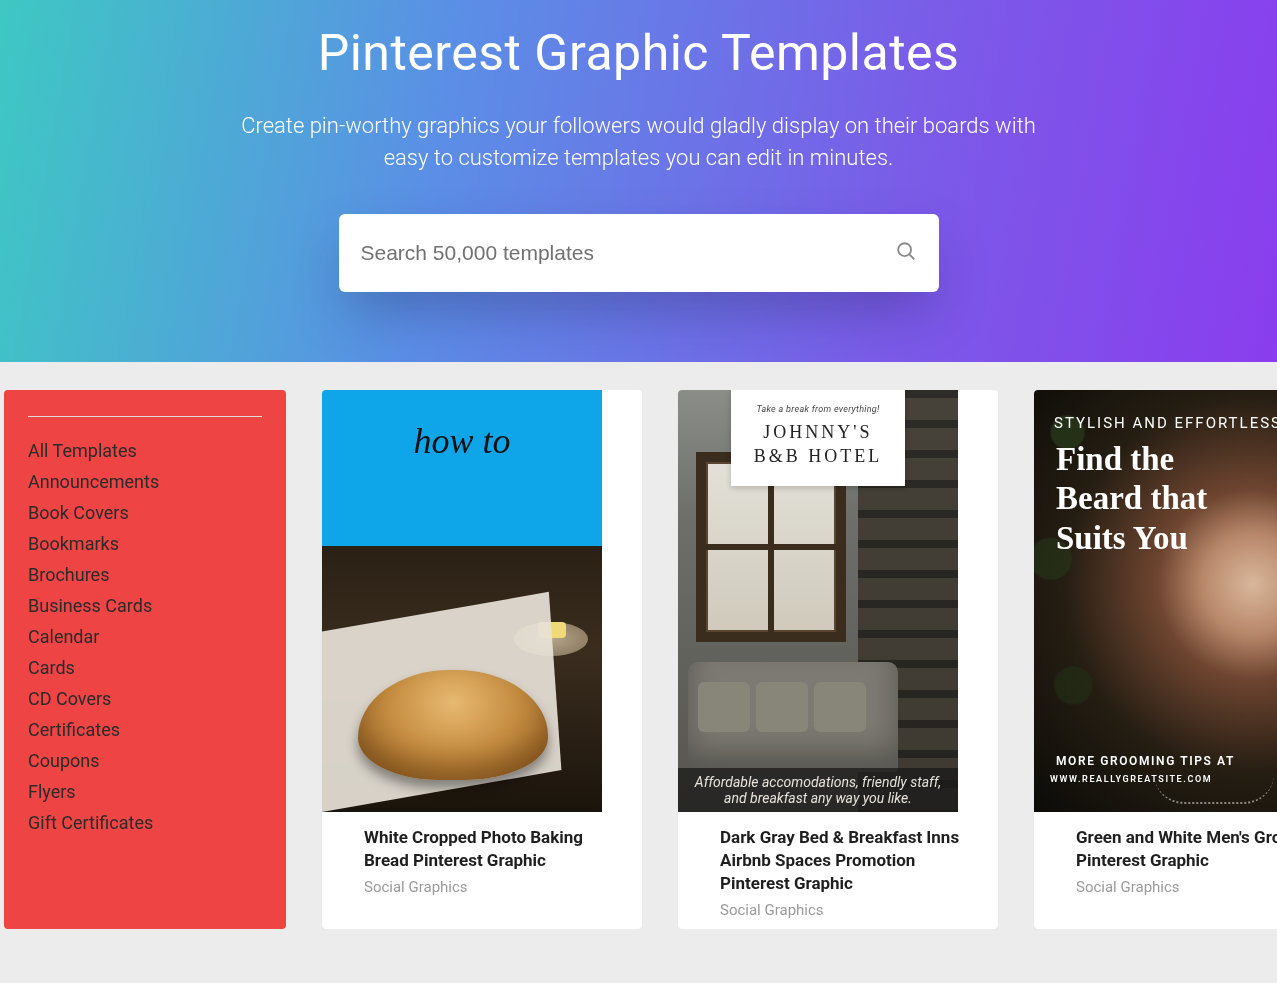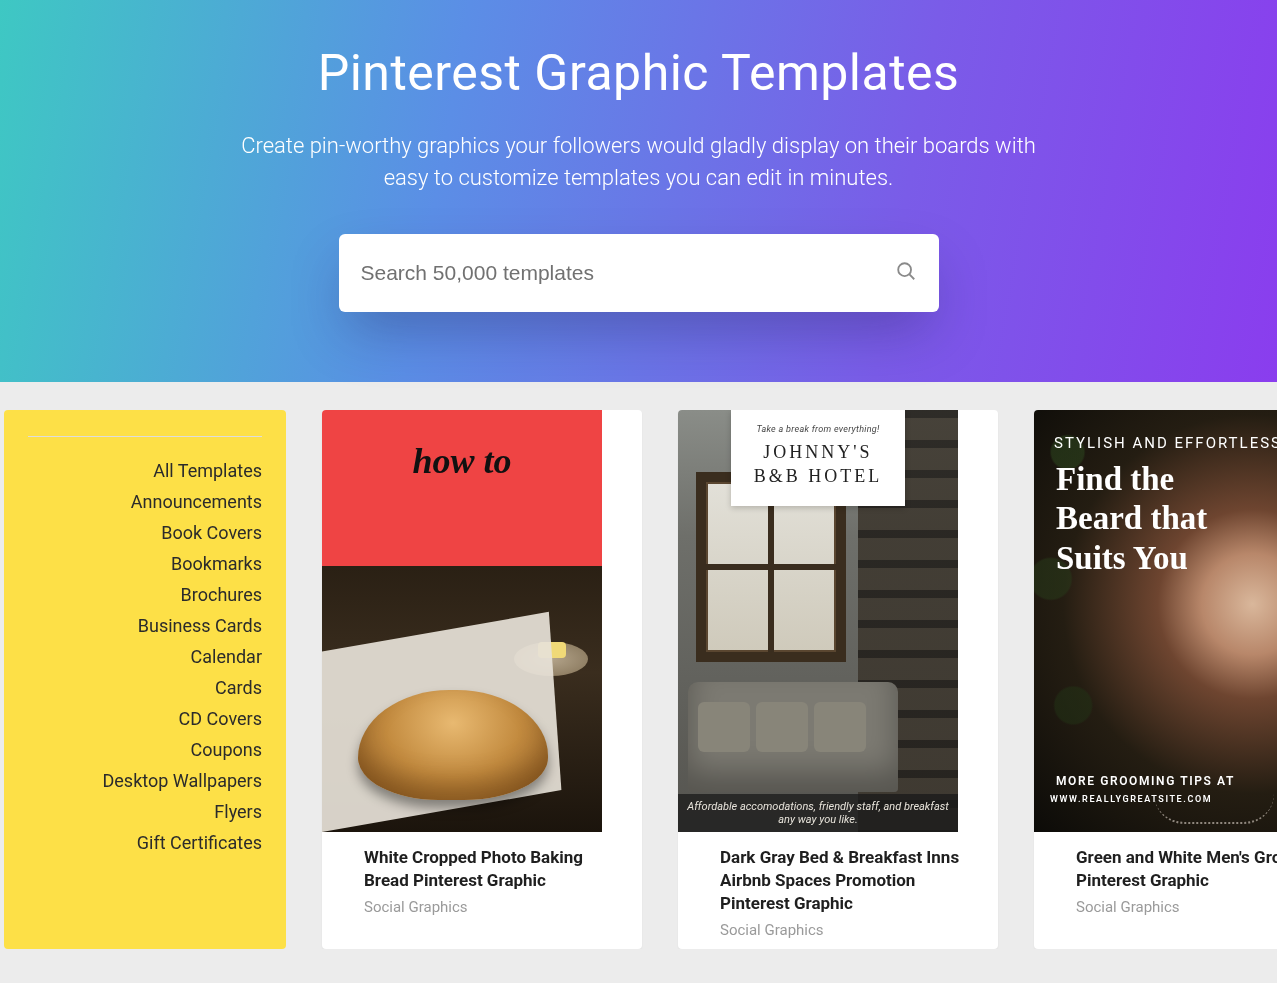--- a/index.html
+++ b/index.html
@@ -1,56 +1,56 @@
 <!DOCTYPE html>
 <html><head>
 <meta charset="utf-8">
 <style>
 * { margin: 0; padding: 0; box-sizing: border-box; }
 body { font-family: -apple-system, BlinkMacSystemFont, "Segoe UI", Roboto, Helvetica, Arial, sans-serif; background: #ececec; width: 1277px; }
-.hero { background: linear-gradient(100deg, #3ec8c3 0%, #5b8ee6 35%, #7a5ce8 70%, #8a3dee 100%); padding: 44px 20px 70px; text-align: center; }
+.hero { background: linear-gradient(100deg, #3ec8c3 0%, #5b8ee6 35%, #7a5ce8 70%, #8a3dee 100%); padding: 24px 20px 70px; text-align: center; }
 .hero-title { color: #fff; font-size: 50px; font-weight: 400; letter-spacing: 0.5px; margin-bottom: 28px; }
 .hero-sub { color: #fff; font-size: 22px; font-weight: 300; line-height: 1.45; max-width: 820px; margin: 0 auto 40px; }
 .search-box { background: #fff; width: 600px; margin: 0 auto; border-radius: 6px; display: flex; align-items: center; padding: 0 22px; height: 78px; box-shadow: 0 25px 55px -10px rgba(30,30,80,0.35); }
 .search-box input { flex: 1; border: none; outline: none; font-size: 21px; color: #333; background: transparent; }
 .search-box input::placeholder { color: #717171; }
 .search-icon svg { width: 22px; height: 22px; stroke: #8a8a8a; fill:none; stroke-width:2; }
 .content { display: flex; padding: 28px 0 0 0; gap: 36px; }
-.sidebar { background: #fde047; width: 282px; margin-left: 4px; padding: 26px 24px 18px; border-radius: 4px; flex-shrink: 0; text-align: right; }
+.sidebar { background: #ef4444; width: 282px; margin-left: 4px; padding: 26px 24px 18px; border-radius: 4px; flex-shrink: 0; }
 .sidebar hr { border: none; border-top: 1px solid #ddd; margin-bottom: 18px; }
 .sidebar-list { list-style: none; }
 .sidebar-list li { font-size: 18px; color: #2b2b2b; padding: 5px 0; cursor: pointer; }
 .cards { display: flex; gap: 36px; flex: 1; padding-right: 10px; }
 .card { background: #fff; width: 320px; border-radius: 4px; overflow: hidden; display: flex; flex-direction: column; box-shadow: 0 1px 2px rgba(0,0,0,0.05); cursor:pointer; }
 .card-img { width: 280px; height: 422px; position: relative; overflow: hidden; }
 .card-meta { padding: 14px 14px 10px; margin-left: 28px; }
 .card-title { font-size: 17px; font-weight: 700; color: #1f1f1f; line-height: 1.35; margin-bottom: 6px; }
 .card-cat { font-size: 15px; color: #9a9a9a; }
 
 
-.c1-top { background:#ef4444; height:156px; text-align:center; padding-top:30px;font-weight:bold; }
+.c1-top { background:#0ea5e9; height:156px; text-align:center; padding-top:30px; }
 .c1-script { font-family: "Brush Script MT", cursive; font-size:36px; font-style:italic; color:#111; }
 .c1-bold { font-family: Impact, "Arial Black", sans-serif; font-size:40px; letter-spacing:1px; color:#111; margin-top:2px; }
 .c1-photo { height:266px; background: linear-gradient(180deg,#2a2014 0%,#3a2d1e 40%,#1b140c 100%); position:relative; }
 .c1-cloth { position:absolute; left:0; bottom:0; width:240px; height:180px; background:#e7e2d8; transform:skewY(-6deg) rotate(-4deg); transform-origin:left bottom; opacity:0.92; }
 .c1-bread { position:absolute; left:36px; bottom:32px; width:190px; height:110px; background:radial-gradient(ellipse at 50% 30%, #e8b971 0%, #c38b3f 50%, #8a5a24 100%); border-radius:50% 50% 46% 44% / 64% 62% 40% 40%; box-shadow: inset 0 -18px 24px rgba(80,40,0,0.35), 0 8px 12px rgba(0,0,0,0.4); }
 .c1-plate { position:absolute; right:14px; top:76px; width:74px; height:34px; background:radial-gradient(ellipse,#c9b99e 0%,#8f7d5f 100%); border-radius:50%; opacity:0.85; }
 .c1-butter { position:absolute; right:36px; top:76px; width:28px; height:16px; background:#f0d977; border-radius:4px; }
 
 
 .c2 { background: linear-gradient(180deg,#8a8d88 0%,#6e6f6a 30%,#55544f 100%); position:relative; }
 .c2-window { position:absolute; left:18px; top:62px; width:150px; height:190px; background:linear-gradient(#e2e0d8,#cfcabb); border:10px solid #3a2d1e; box-shadow:inset 0 0 0 2px #5a4630; }
 .c2-wpane { position:absolute; background:#3a2d1e; }
 .c2-stairs { position:absolute; right:0; top:0; width:100px; height:100%; background:repeating-linear-gradient(180deg,#1e1b17 0 8px,#3b352c 8px 30px); opacity:0.85;}
 .c2-sofa { position:absolute; left:10px; bottom:40px; width:210px; height:110px; background:#7c7a72; border-radius:10px 10px 4px 4px; box-shadow:inset 0 -20px 30px rgba(0,0,0,0.3); }
 .c2-cush { position:absolute; bottom:80px; width:52px; height:50px; background:#888579; border-radius:6px; }
 .c2-label { position:absolute; top:0; left:50%; transform:translateX(-50%); background:#fff; width:174px; padding:14px 6px 18px; text-align:center; box-shadow:0 2px 6px rgba(0,0,0,0.2); }
 .c2-tag { font-size:9px; font-style:italic; color:#444; letter-spacing:0.3px; }
 .c2-name { font-family: Georgia, serif; font-size:18px; letter-spacing:3px; color:#222; margin-top:6px; line-height:1.35; }
-.c2-foot { position:absolute; bottom:0; left:0; right:0; background:rgba(25,25,25,0.75); color:#e7e3da; font-size:11px; text-align:center; padding:6px 4px; font-style:italic; }
+.c2-foot { position:absolute; bottom:0; left:0; right:0; background:rgba(25,25,25,0.75); color:#e7e3da; font-size:14px; text-align:center; padding:6px 4px; font-style:italic; }
 
 
 .c3 { background: radial-gradient(circle at 78% 46%, #d9b79b 0%, #b8876a 16%, #6e4530 30%, #241d12 60%, #0c0b08 100%); position:relative; color:#fff; }
 .c3-leaves { position:absolute; inset:0; background: radial-gradient(circle at 12% 10%, rgba(44,70,30,0.55) 0 16px, transparent 18px), radial-gradient(circle at 6% 40%, rgba(40,60,26,0.5) 0 20px, transparent 22px), radial-gradient(circle at 14% 70%, rgba(34,52,22,0.5) 0 18px, transparent 20px); }
 .c3-overline { position:absolute; top:24px; left:20px; font-size:15px; letter-spacing:2px; font-weight:400; }
 .c3-headline { position:absolute; top:50px; left:22px; font-family: Georgia, "Times New Roman", serif; font-size:33px; font-weight:700; line-height:1.2; max-width:190px; }
 .c3-foot1 { position:absolute; bottom:44px; left:22px; font-size:12px; letter-spacing:1.6px; font-weight:600; }
 .c3-foot2 { position:absolute; bottom:28px; left:16px; font-size:9px; letter-spacing:1.6px; font-weight:600; }
 .c3-chain { position:absolute; bottom:8px; right:40px; width:120px; height:30px; border-bottom:2px dotted rgba(220,210,200,0.6); border-radius:0 0 60px 60px; }
 </style>
@@ -77,22 +77,22 @@
     <ul class="sidebar-list">
       <li>All Templates</li>
       <li>Announcements</li>
       <li>Book Covers</li>
       <li>Bookmarks</li>
       <li>Brochures</li>
       <li>Business Cards</li>
       <li>Calendar</li>
       <li>Cards</li>
       <li>CD Covers</li>
+      <li>Certificates</li>
       <li>Coupons</li>
-      <li>Desktop Wallpapers</li>
       <li>Flyers</li>
       <li>Gift Certificates</li>
     </ul>
   </aside>
 
   <div class="cards">
 
     <div class="card">
       <div class="card-img">
         <div class="c1-top">

